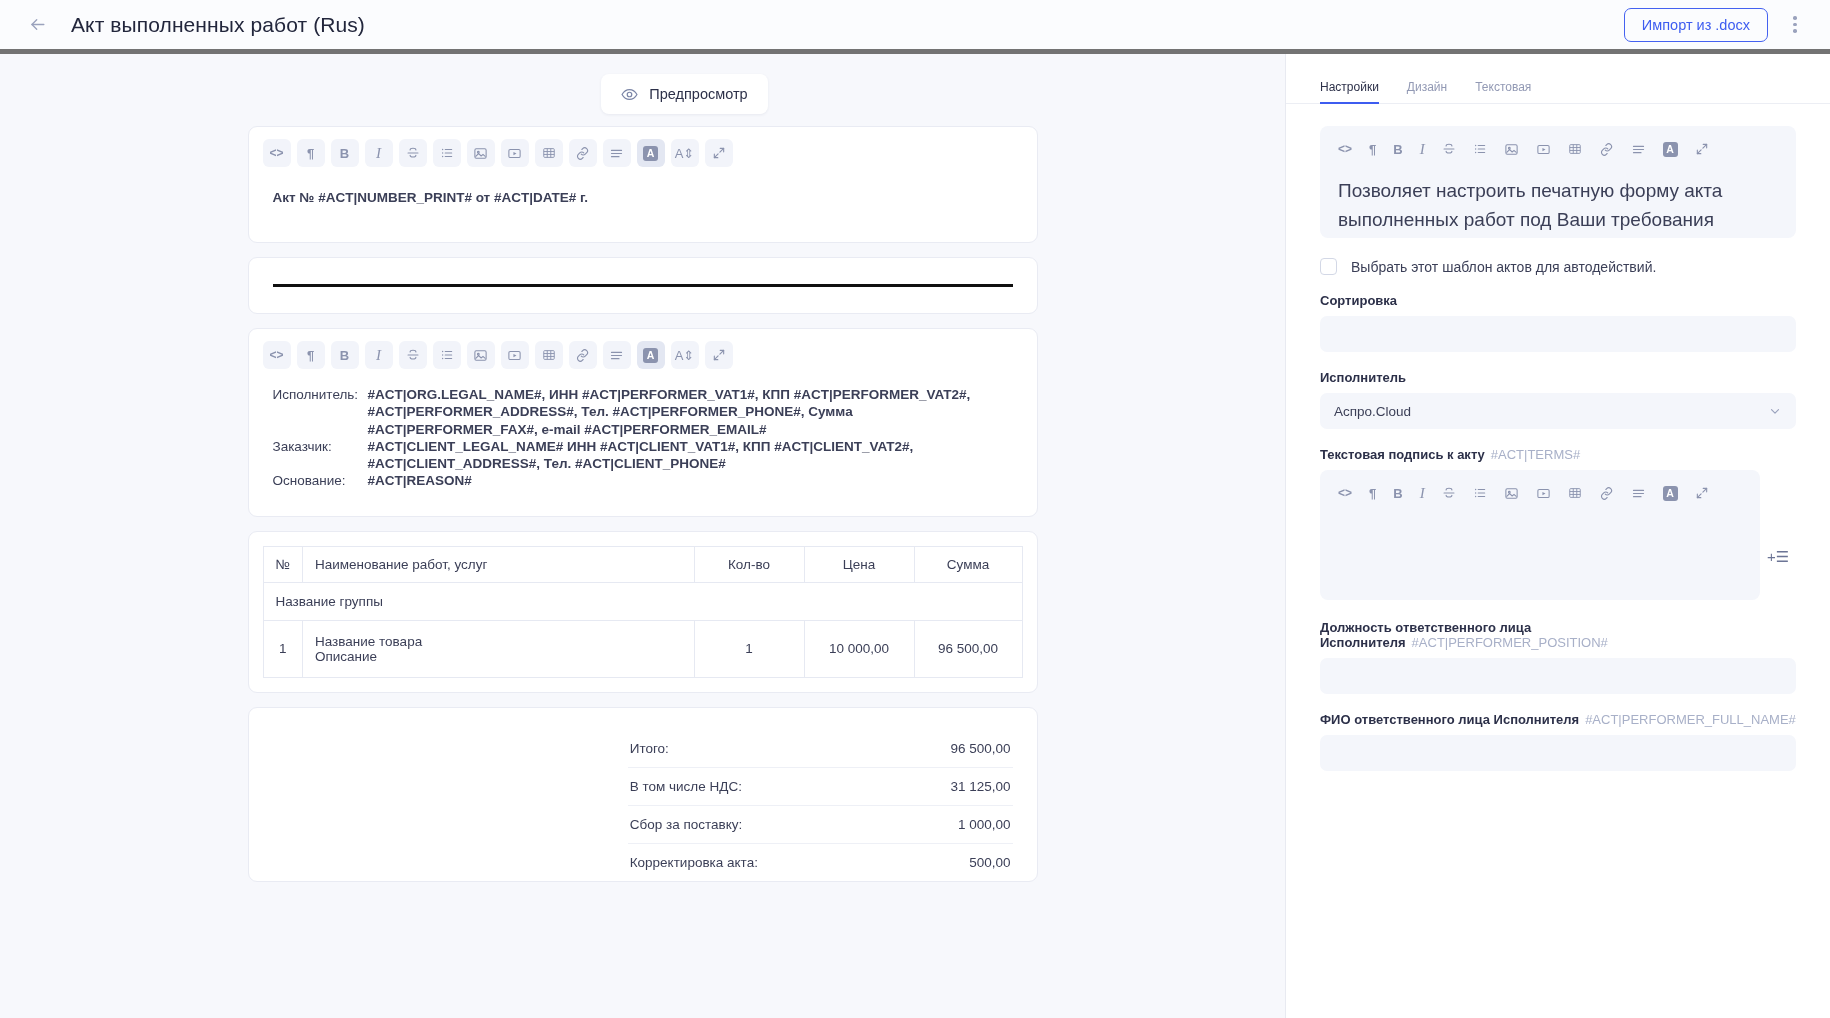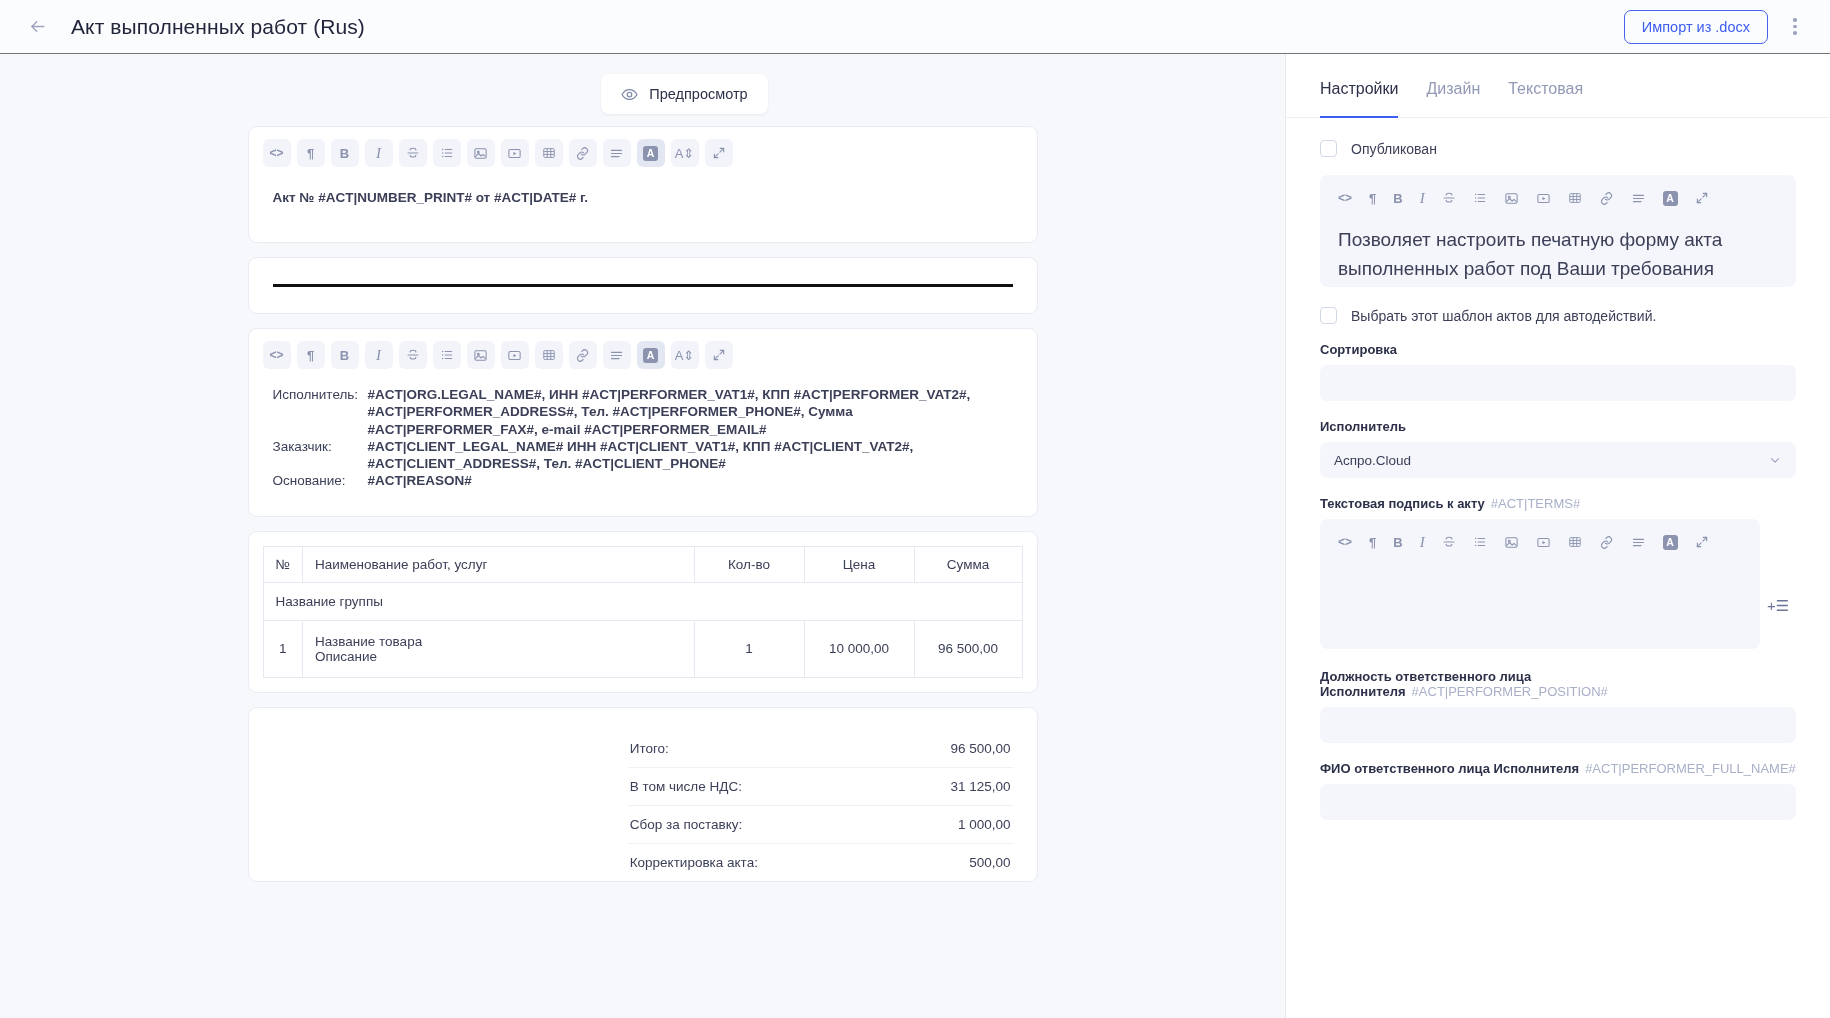--- a/index.html
+++ b/index.html
@@ -12,21 +12,21 @@
     font-family: "Liberation Sans", "DejaVu Sans", sans-serif;
     color: #2c3049;
     -webkit-font-smoothing: antialiased;
   }
   .app { width: 1830px; height: 1018px; display: flex; flex-direction: column; background:#f7f8fc; }
 
   
   .topbar {
     height: 54px; min-height: 54px;
     background: #fbfcfe;
-    border-bottom: 1px solid #737373;
+    border-bottom: 5px solid #737373;
     display: flex; align-items: center;
     padding: 0 22px 0 22px;
     position: relative;
   }
   .back-btn {
     width: 30px; height: 30px; display: flex; align-items: center; justify-content: center;
     color: #9aa2bd; cursor: pointer; border-radius: 6px; flex: 0 0 auto;
   }
   .page-title {
     font-size: 21px; font-weight: 400; color: #22263c;
@@ -120,21 +120,21 @@
   .panel {
     width: 545px; min-width: 545px; background: #fff;
     border-left: 1px solid #e8eaf1;
     display: flex; flex-direction: column; overflow: hidden;
   }
   .panel-tabs {
     display: flex; gap: 28px; padding: 26px 34px 0 34px;
     border-bottom: 1px solid #eceef4;
   }
   .ptab {
-    font-size: 16px; color: #9299b4; padding-bottom: 18px; cursor: pointer;
+    font-size: 12px; color: #9299b4; padding-bottom: 8px; cursor: pointer;
     border-bottom: 2.5px solid transparent; margin-bottom: -1px; white-space: nowrap;
   }
   .ptab.active { color: #2c3049; border-bottom-color: #3d5cf0; }
   .panel-body { flex: 1; overflow: hidden; padding: 22px 34px 0 34px; }
 
   .check-row { display: flex; align-items: center; gap: 14px; margin-bottom: 18px; }
   .checkbox {
     width: 17px; height: 17px; border: 1.4px solid #d3d8e6; border-radius: 4px; background:#fff;
     cursor: pointer; flex: 0 0 auto;
   }
@@ -463,24 +463,20 @@
     <div class="panel">
 
       <div class="panel-tabs">
         <div class="ptab active">Настройки</div>
         <div class="ptab">Дизайн</div>
         <div class="ptab">Текстовая</div>
       </div>
 
       <div class="panel-body">
 
-        <div class="check-row">
-          <div class="checkbox"></div>
-          <div class="check-label">Опубликован</div>
-        </div>
 
         <div class="mini-editor editor-h1">
           <div class="mini-toolbar">
             <div class="mtbtn">
                 <span class="glyph" style="font-size:12px">&lt;&gt;</span>
               </div>
             <div class="mtbtn">
                 <span class="glyph">¶</span>
               </div>
             <div class="mtbtn">

